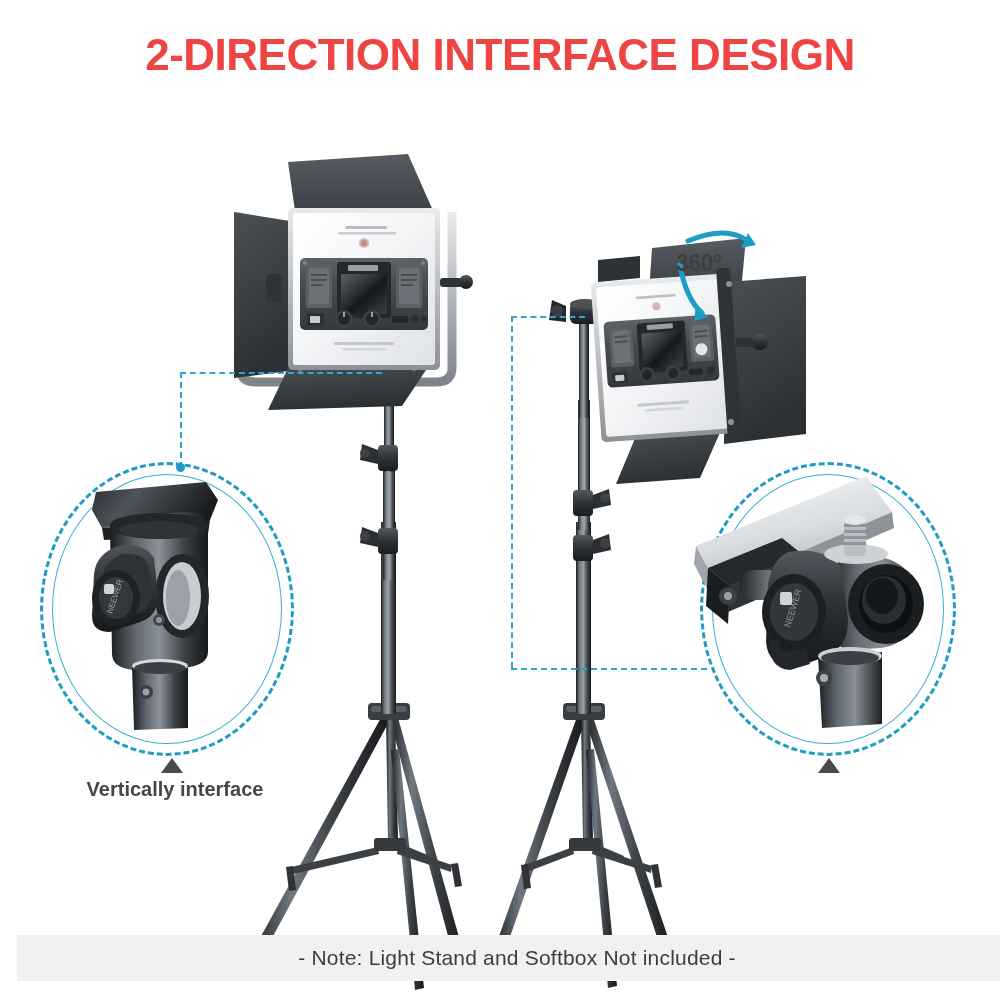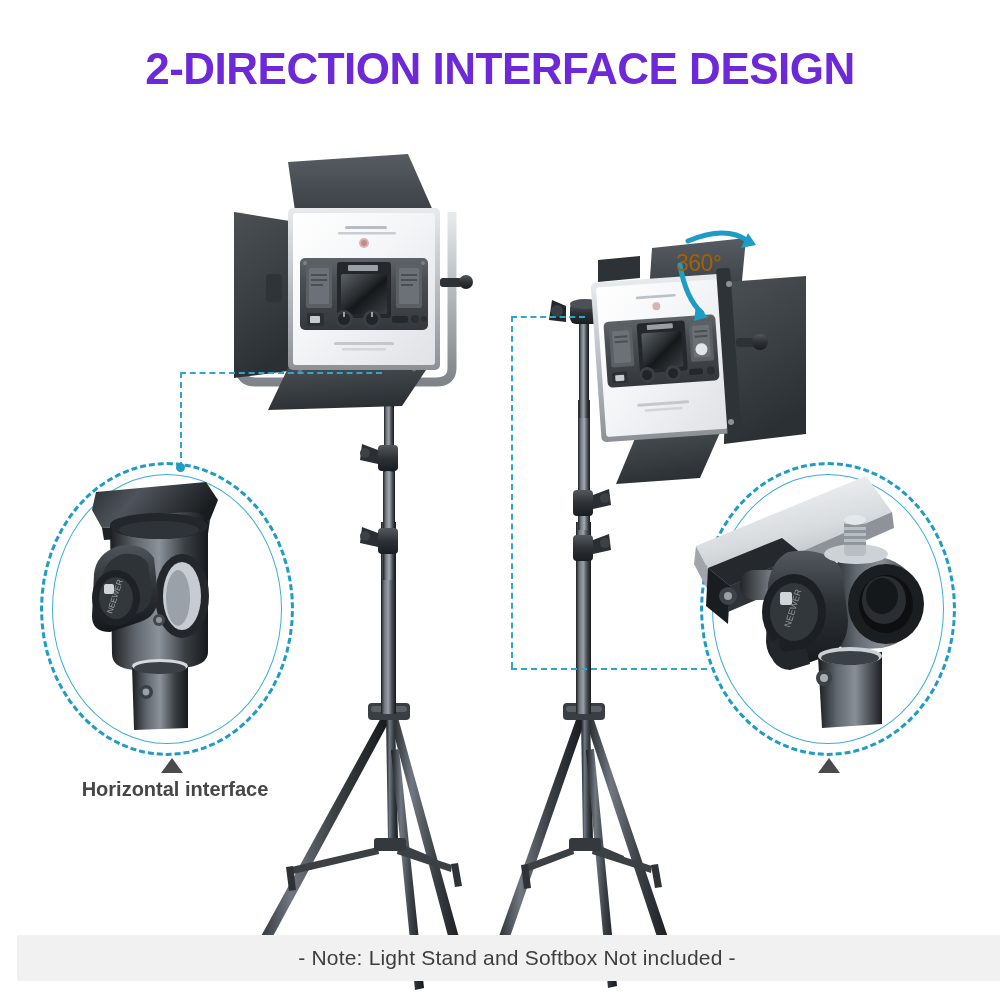--- a/index.html
+++ b/index.html
@@ -16,22 +16,22 @@
     background: #ffffff;
   }
 
   
   #header { position: absolute; top: 0; left: 0; width: 1000px; }
   #title {
     text-align: center;
     font-size: 44px;
     font-weight: bold;
     letter-spacing: -0.5px;
-    color: #6d28d9;
-    margin-top: 47px;
+    color: #ef4444;
+    margin-top: 33px;
     line-height: 1.0;
     font-family: "Liberation Sans", sans-serif;
   }
   #subtitle {
     text-align: center;
     font-size: 24.5px;
     font-weight: 400;
     color: #6b6b6b;
     margin-top: 15px;
     line-height: 1.1;
@@ -85,21 +85,21 @@
   .conn-h, .conn-v {
     position: absolute;
     border-color: #2fa6cc;
   }
   .conn-h { border-top: 2.5px dashed #2fa6cc; height: 0; }
   .conn-v { border-left: 2.5px dashed #2fa6cc; width: 0; }
 
   
   #badge-360 {
     position: absolute;
-    font-size: 23px; font-weight: normal; color: #a16207;
+    font-size: 23px; font-weight: bold; color: #404040;
     letter-spacing: -0.5px;
   }
 
   
   svg { display: block; overflow: visible; }
 </style>
 </head>
 <body>
 
 <div id="page">
@@ -455,21 +455,21 @@
       <rect x="46" y="108" width="10" height="10" rx="2" fill="#cfd4d8"></rect>
       <text x="54" y="138" fill="#9aa1a8" font-size="8" font-family="'Liberation Sans', sans-serif" transform="rotate(-72 54 138)">NEEWER</text>
 
       <circle cx="101" cy="144" r="6" fill="#40464c"></circle>
       <circle cx="101" cy="144" r="3" fill="#8f969c"></circle>
       <circle cx="88" cy="216" r="7" fill="#3a4046"></circle>
       <circle cx="88" cy="216" r="3.4" fill="#9aa1a8"></circle>
     </svg>
 
     <div class="tri-up" style="left:161px; top:608px;"></div>
-    <div class="iface-label" style="left:0px; top:628px; width:350px;">Horizontal interface</div>
+    <div class="iface-label" style="left:0px; top:628px; width:350px;">Vertically interface</div>
 
     <div class="callout-ring ring-dashed abs" style="left:700px; top:312px; width:256px; height:294px;"></div>
     <div class="callout-ring ring-solid abs" style="left:712px; top:324px; width:232px; height:270px;"></div>
 
     <svg class="abs" style="left:706px; top:322px;" width="244" height="272" viewBox="0 0 244 272">
       <defs>
         <linearGradient id="cr0" x1="0" y1="0" x2="0.4" y2="1">
           <stop offset="0%" stop-color="#fbfbfc"></stop>
           <stop offset="60%" stop-color="#d8dcdf"></stop>
           <stop offset="100%" stop-color="#b0b5b9"></stop>

